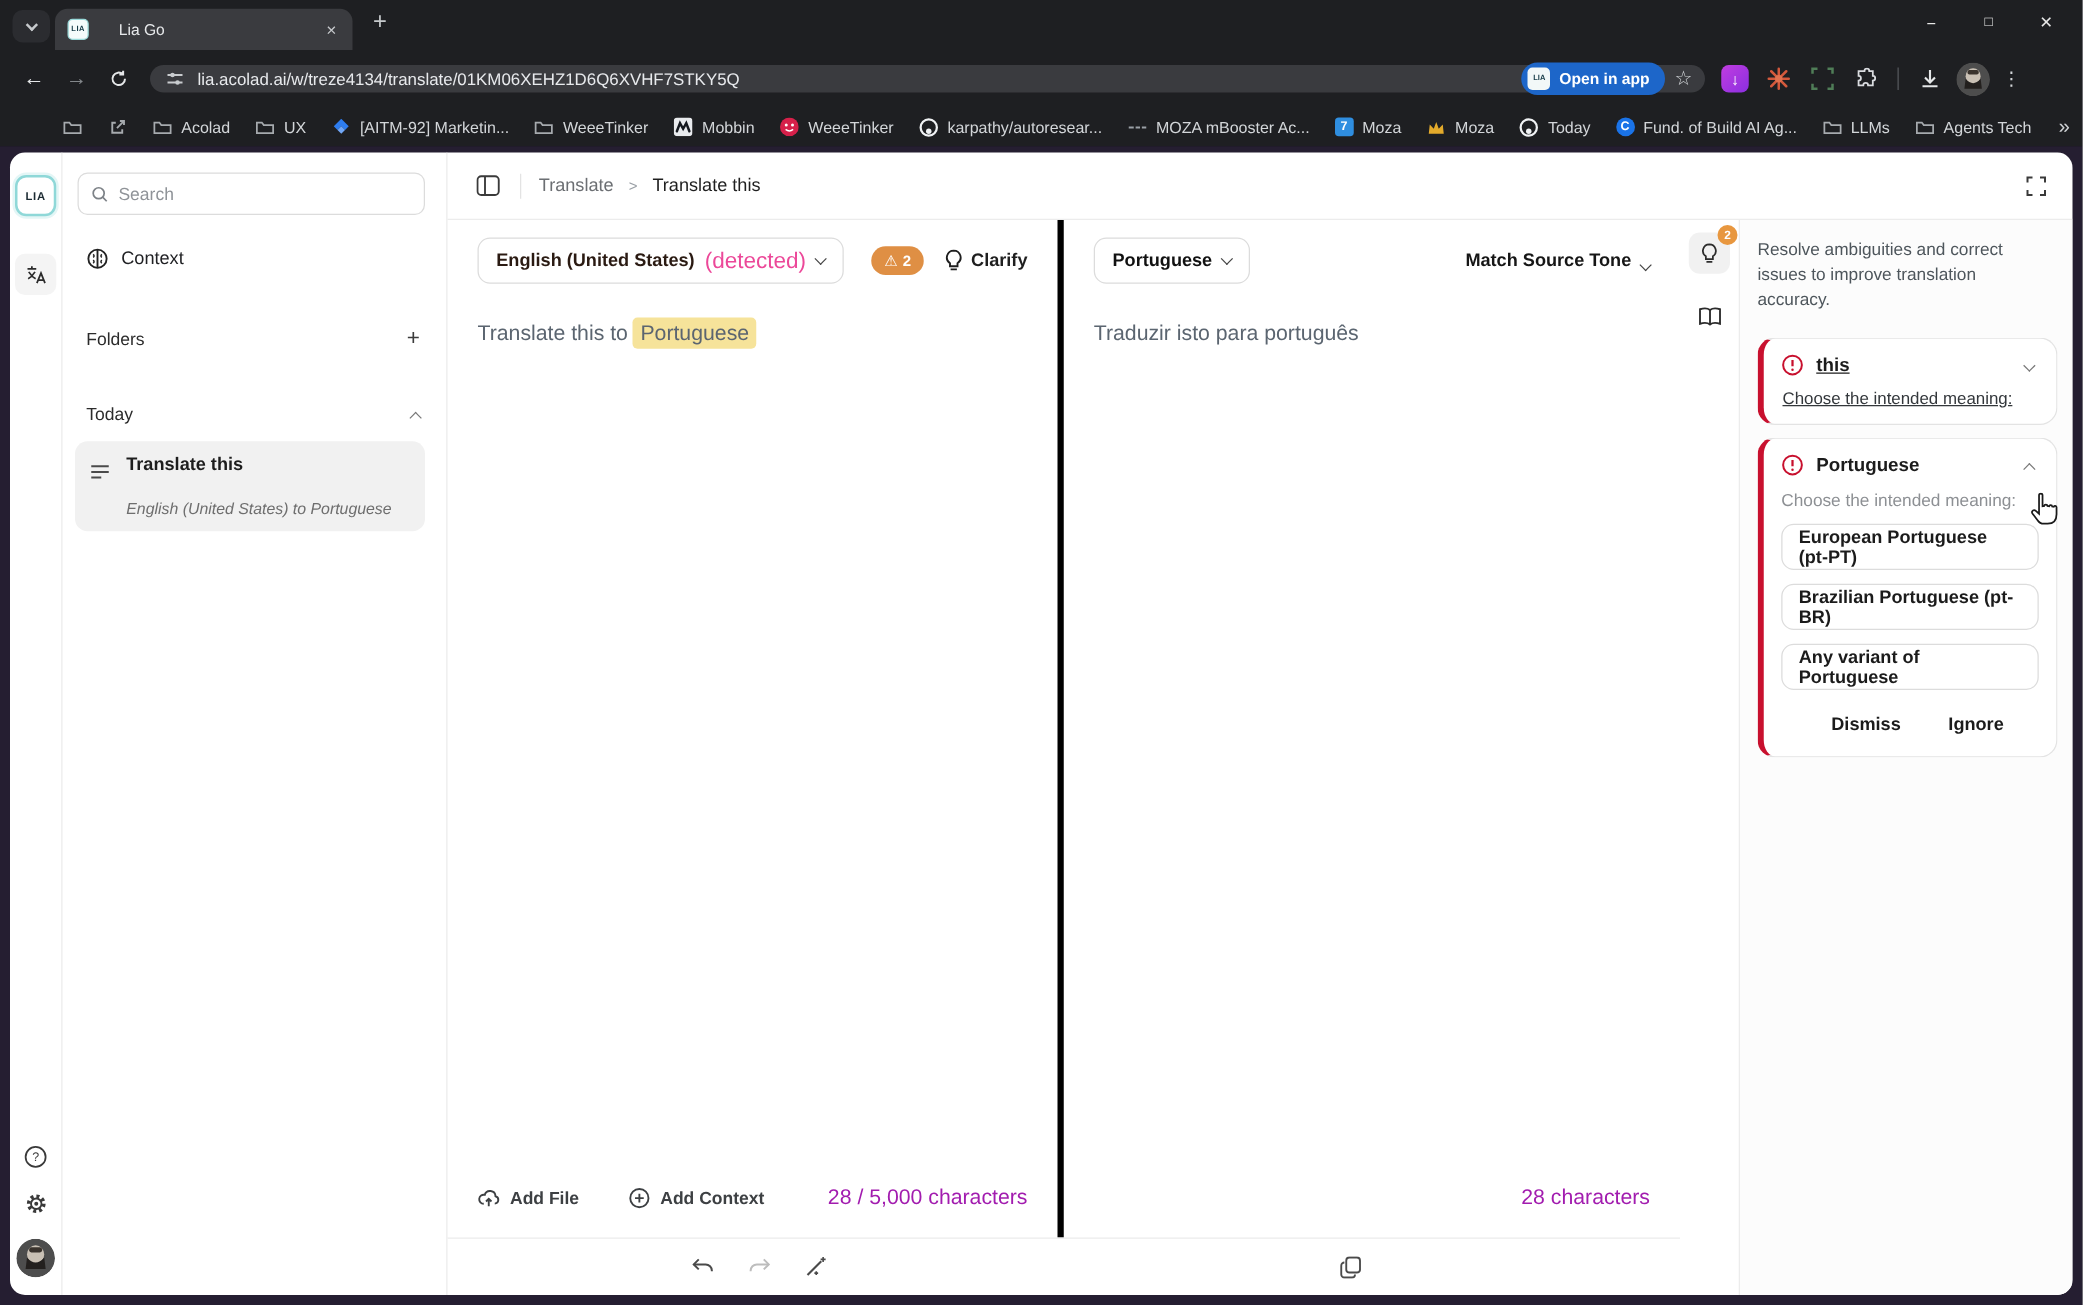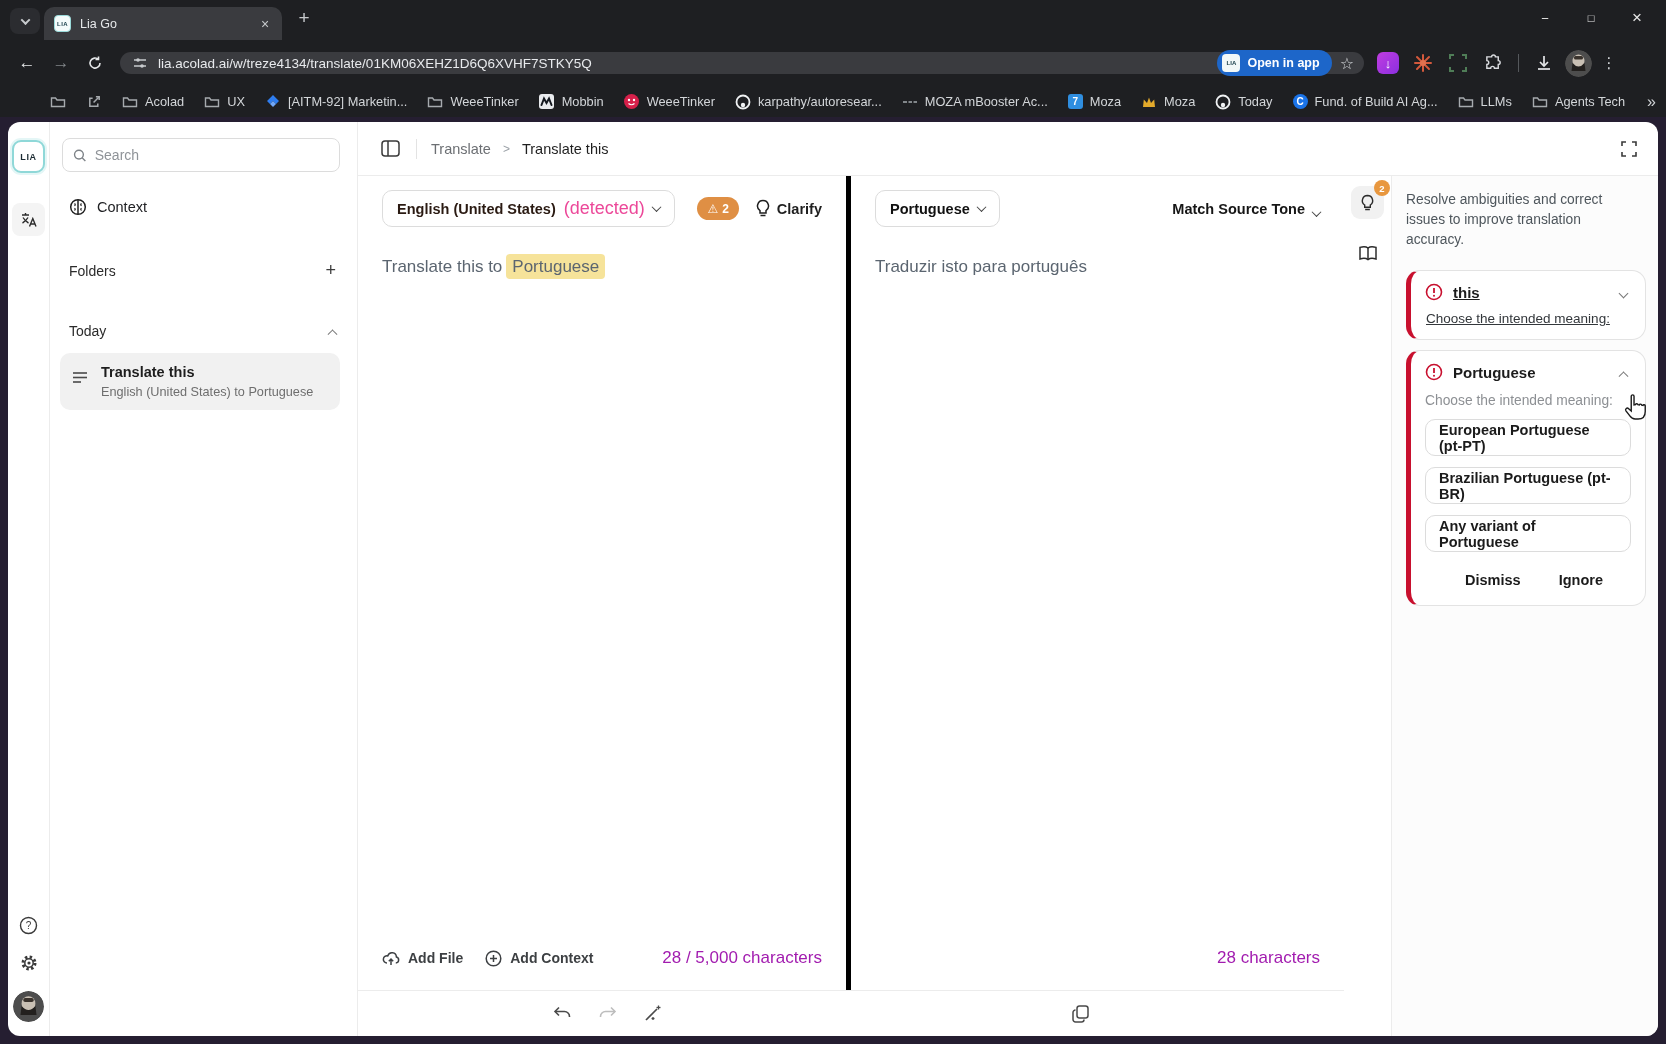--- a/index.html
+++ b/index.html
@@ -11,21 +11,21 @@
   .chrome { height:117px; background:#1e1f22; }
   .tabstrip { height:40px; display:flex; align-items:flex-end; padding-left:8px; position:relative; }
   .tab-search { width:30px; height:26px; margin:0 4px 6px 2px; border-radius:8px; background:#2b2c30;
     display:flex; align-items:center; justify-content:center; cursor:pointer; }
   .chv { width:7px; height:7px; border-right:2px solid #c7cacd; border-bottom:2px solid #c7cacd; display:inline-block; }
   .chv.down { transform:rotate(45deg) translate(-1px,-1px); }
   .tab { width:238px; height:33px; background:#3a3b3f; border-radius:10px 10px 0 0;
     display:flex; align-items:center; padding:0 8px 0 10px; }
   .favicon { width:17px; height:17px; background:#f4fbfb; border:1px solid #9adada; border-radius:4px;
     display:flex; align-items:center; justify-content:center; font-size:6px; font-weight:bold; color:#143a46; letter-spacing:.4px; }
-  .tab-title { flex:1; margin-left:9px; color:#e7e9eb; font-size:12.5px; white-space:nowrap; overflow:hidden; }
+  .tab-title { flex:1; margin-left:24px; color:#e7e9eb; font-size:12.5px; white-space:nowrap; overflow:hidden; }
   .tab-close { color:#c6c9cc; font-size:14px; width:18px; height:18px; border-radius:50%;
     display:flex; align-items:center; justify-content:center; }
   .newtab { color:#c6c9cc; font-size:19px; margin:0 0 11px 10px; width:24px; text-align:center; }
   .win-controls { position:absolute; right:6px; top:0; height:36px; display:flex; color:#e8e8e8; }
   .win-btn { width:46px; height:36px; display:flex; align-items:center; justify-content:center; font-size:13px; }
   .win-btn.max { font-size:11px; }
   .win-btn.close { font-size:17px; }
 
   .toolbar { height:46px; display:flex; align-items:center; padding:0 10px; }
   .nav-ic { width:34px; height:34px; display:flex; align-items:center; justify-content:center;
@@ -82,21 +82,21 @@
   .btn-new { height:33px; margin-top:12px; background:#2666e8; border-radius:8px; color:#fff; display:flex;
     align-items:center; justify-content:center; gap:8px; font-size:14.5px; font-weight:bold; }
   .side-row { display:flex; align-items:center; gap:10px; margin-top:26px; padding-left:7px; font-size:14.5px; color:#202124; }
   .side-sec { display:flex; align-items:center; margin-top:44px; padding:0 4px 0 7px; font-size:14px; color:#2b2b2b; }
   .side-sec .grow { flex:1; }
   .plus-ic { font-size:18px; color:#3c3c3c; font-weight:normal; }
   .today-sec { margin-top:42px; }
   .hist-item { margin-top:14px; margin-left:-2px; background:#f1f1f1; border-radius:10px; padding:11px 12px;
     display:flex; gap:13px; align-items:flex-start; }
   .hist-title { font-size:14.5px; font-weight:bold; color:#1d1d1d; }
-  .hist-sub { font-size:12.7px; color:#6e6e6e; margin-top:5px; }
+  .hist-sub { font-size:12.7px; color:#6e6e6e; margin-top:20px;font-style:italic; }
 
   
   .right-region { flex:1; display:flex; flex-direction:column; }
   .app-header { height:54px; border-bottom:1px solid #ececec; display:flex; align-items:center; padding:0 20px 0 23px; }
   .hdr-sep { width:1px; height:20px; background:#e3e3e3; margin:0 14px 0 16px; }
   .crumb { font-size:14.5px; }
   .crumb.gray { color:#6c6f73; }
   .crumb-gt { color:#9aa0a6; margin:0 12px; font-size:12px; }
   .crumb.dark { color:#1f1f1f; }
   .fullscreen-btn { margin-left:auto; }
@@ -113,21 +113,21 @@
   .lang-name.black { color:#111; }
   .detected { font-size:18px; color:#ec4899; }
   .chv-dark { width:7px; height:7px; border-right:1.8px solid #444; border-bottom:1.8px solid #444;
     transform:rotate(45deg) translate(-1px,-1px); display:inline-block; }
   .warn-badge { margin-left:auto; background:#df8f44; color:#fff; border-radius:12px; height:23px;
     display:flex; align-items:center; padding:0 10px; gap:4px; font-size:12px; font-weight:bold; }
   .clarify { display:flex; align-items:center; gap:6px; margin-left:16px; font-size:14.5px; font-weight:bold; color:#1f1f1f; }
   .tone { margin-left:auto; display:flex; align-items:flex-end; gap:8px; font-size:14.5px; font-weight:bold; color:#161616; }
   .doc-text { margin-top:30px; font-size:17px; color:#5b6570; flex:1; }
   .hl { background:#f6e39a; padding:3px 6px; border-radius:4px; margin-left:4px; }
-  .col-footer { display:flex; align-items:center; gap:22px; padding-bottom:4px; }
+  .col-footer { display:flex; align-items:center; gap:40px; padding-bottom:4px; }
   .footer-act { display:flex; align-items:center; gap:8px; font-size:14px; font-weight:bold; color:#3d4043; }
   .char-count { margin-left:auto; font-size:17px; color:#a21caf; }
   .char-count.solo { margin-left:auto; }
 
   .bottom-bar { height:46px; border-top:1px solid #ececec; display:flex; align-items:center; padding:0 24px 0 0; }
   .bb-ic { width:36px; height:36px; display:flex; align-items:center; justify-content:center; border-radius:8px; }
   .bb-group { display:flex; align-items:center; gap:9px; margin-left:186px; }
   .bb-copy { margin-left:auto; margin-right:222px; }
 
   

